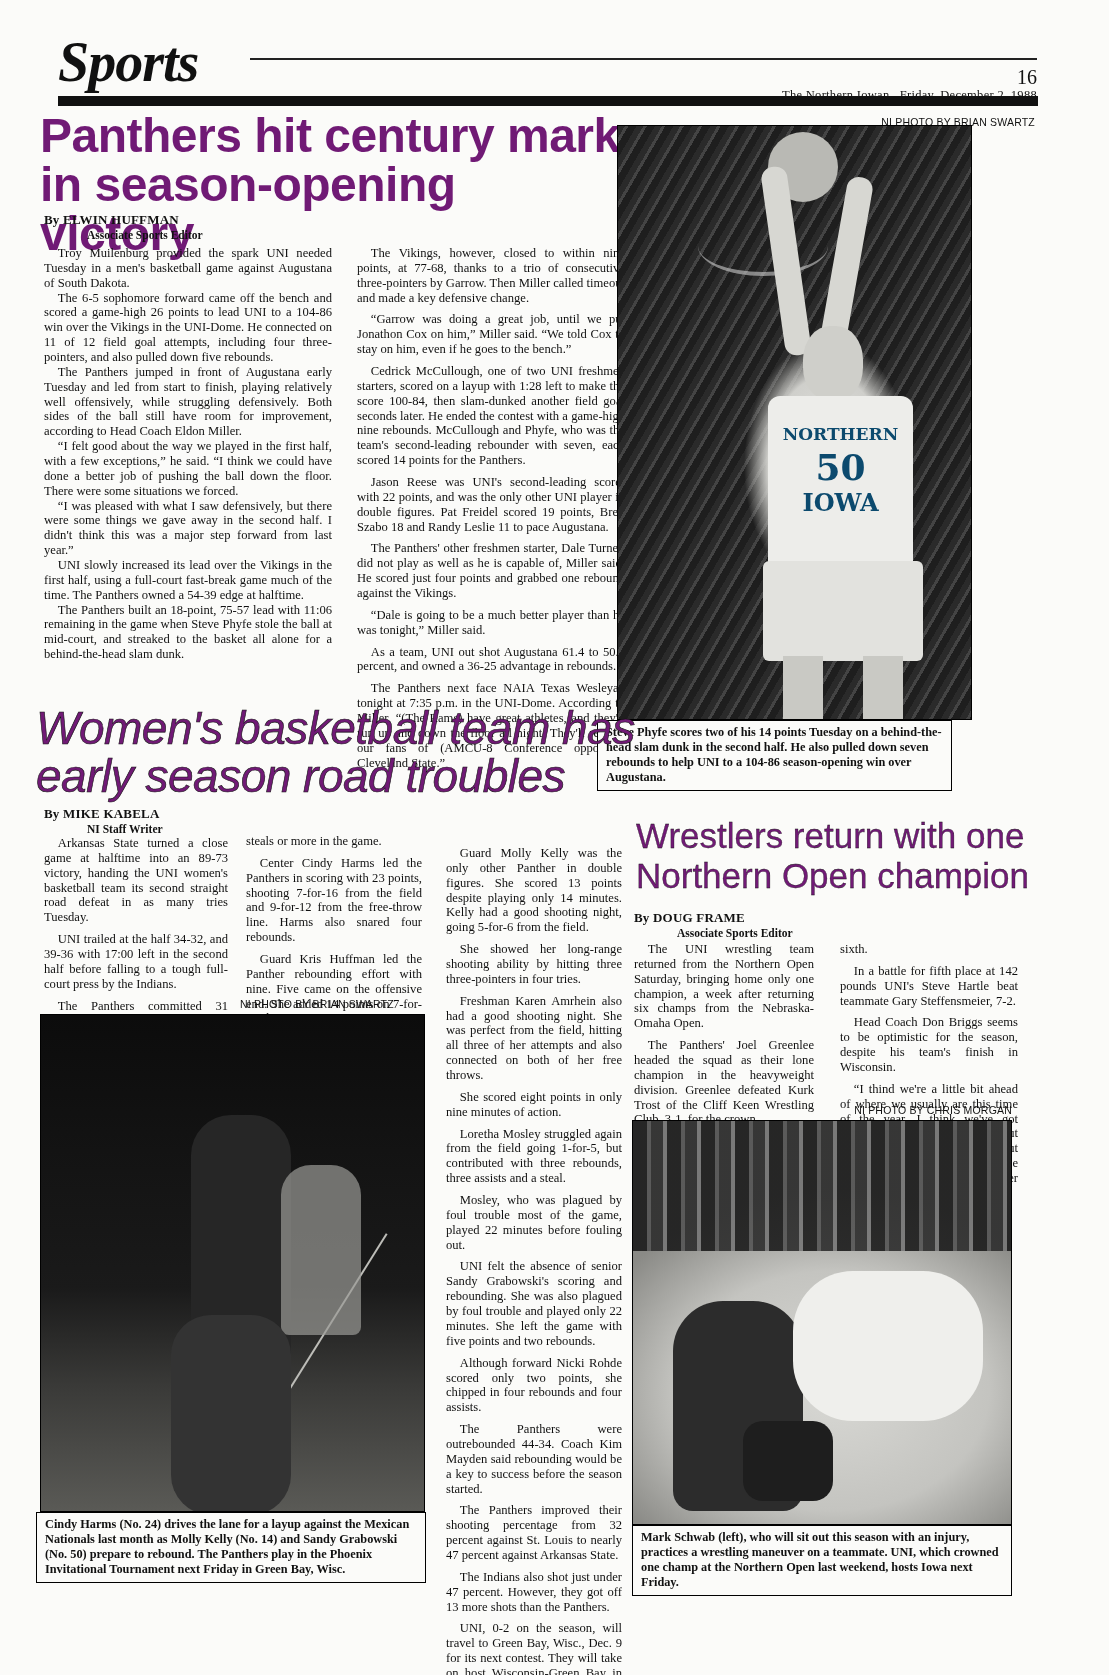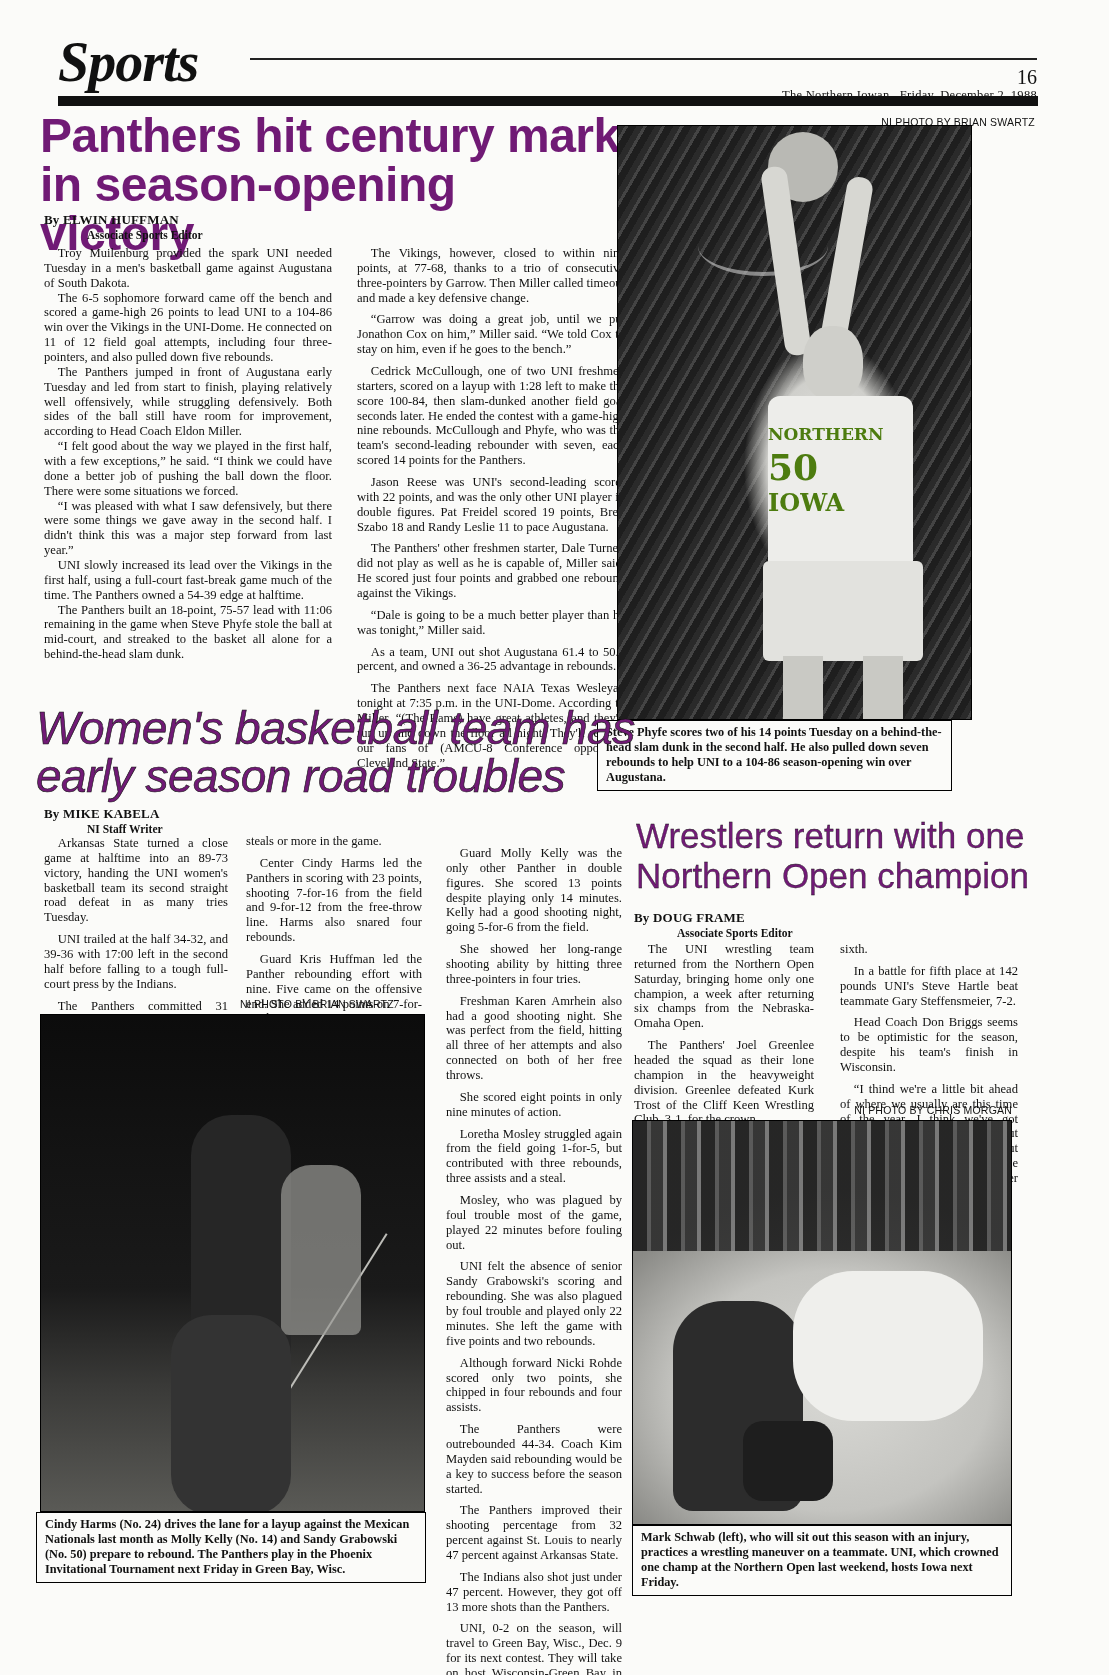--- a/index.html
+++ b/index.html
@@ -31,21 +31,21 @@
   .photo { background:#1a1a1a; overflow:hidden; border:1px solid #000; }
   .caption { font-weight:bold; font-size:12.3px; line-height:1.22; padding:4px 8px 5px 8px; border:1.5px solid #000; background:#fbfbf9; }
 
   
   .bb-photo { left:617px; top:125px; width:355px; height:595px;
     background:
       radial-gradient(ellipse 120px 180px at 210px 340px, #e9e9e5 0, #cfcfcb 50%, rgba(0,0,0,0) 70%),
       repeating-linear-gradient(120deg, #2a2a2a 0 6px, #444 6px 9px, #1e1e1e 9px 16px),
       #222; }
   .player { position:absolute; }
-  .jersey-text { position:absolute; font-family:"DejaVu Serif", serif; font-weight:bold; color:#4d7c0f; text-align:left; }
+  .jersey-text { position:absolute; font-family:"DejaVu Serif", serif; font-weight:bold; color:#0c4a6e; text-align:center; }
 
   
   .w-photo { left:40px; top:1014px; width:385px; height:498px;
     background:
       linear-gradient(180deg, #0c0c0c 0, #1a1a1a 55%, #3a3a38 75%, #5a5a56 100%); }
   .w-photo .court-line { position:absolute; height:2px; background:#bdbdb8; transform-origin:0 0; }
 
   
   .wr-photo { left:632px; top:1120px; width:380px; height:405px;
     background:

